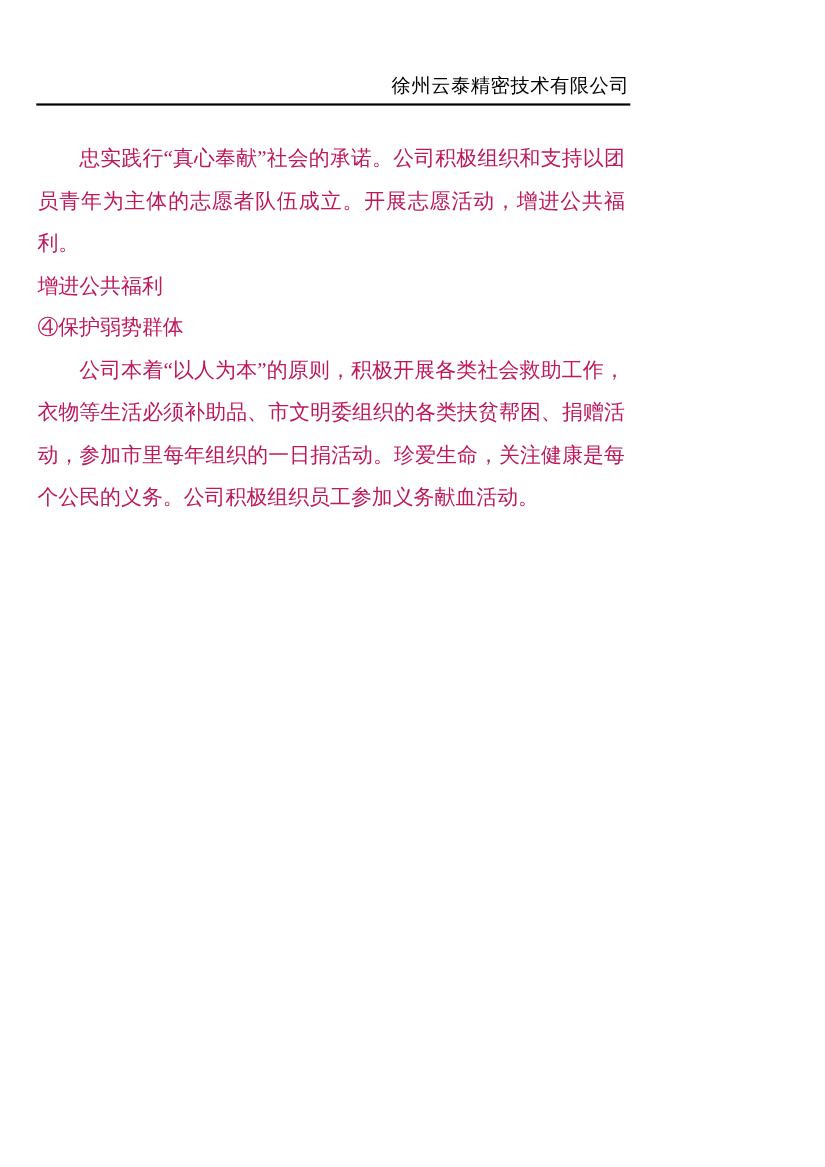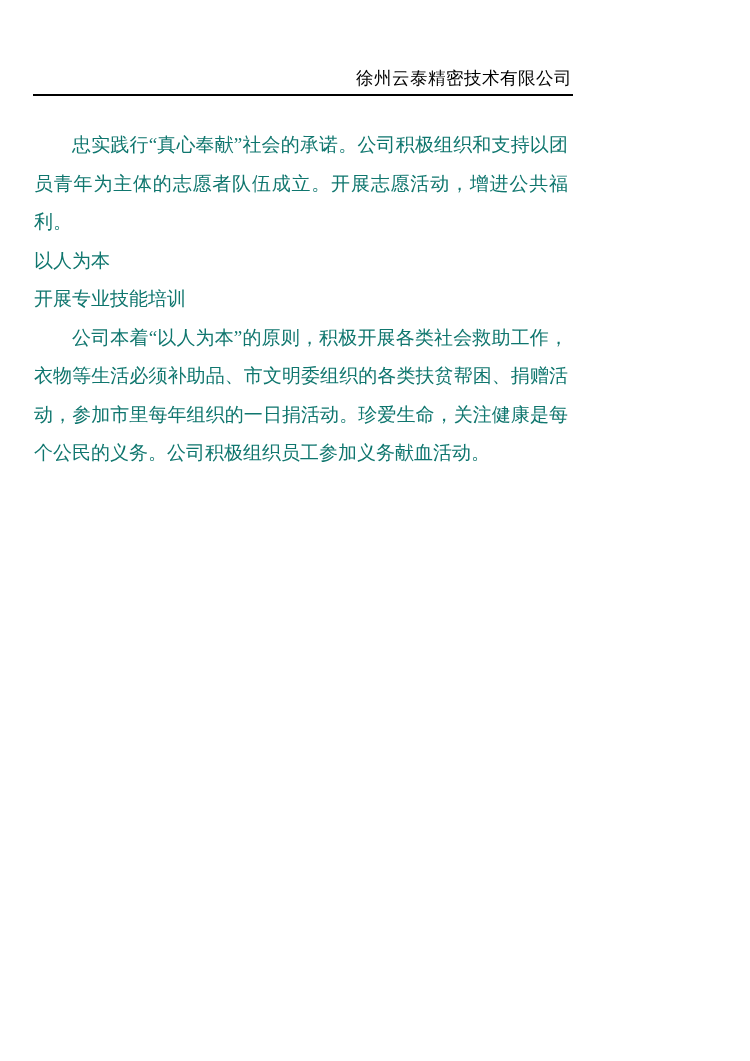--- a/index.html
+++ b/index.html
@@ -30,21 +30,21 @@
       margin: 4px 23px 0 33px;
       border: none;
       border-top: 2.5px solid #000000;
       height: 0;
     }
     .content {
       margin: 30px 28px 0 34px;
       font-size: 19px;
       line-height: 38.5px;
       text-align: justify;
-      color: #0f766e;
+      color: #be185d;
     }
     .content p {
       margin: 0;
       padding: 0;
     }
     .para {
       text-indent: 2em;
     }
     .heading {
       text-indent: 0;
@@ -56,18 +56,18 @@
 <div class="page">
 
   <div class="header">
     <span>徐州云泰精密技术有限公司</span>
   </div>
 
   <hr class="header-rule">
 
   <div class="content">
     <p class="para">忠实践行“真心奉献”社会的承诺。公司积极组织和支持以团员青年为主体的志愿者队伍成立。开展志愿活动，增进公共福利。</p>
-    <p class="heading">以人为本</p>
-    <p class="heading">开展专业技能培训</p>
+    <p class="heading">增进公共福利</p>
+    <p class="heading">④保护弱势群体</p>
     <p class="para">公司本着“以人为本”的原则，积极开展各类社会救助工作，衣物等生活必须补助品、市文明委组织的各类扶贫帮困、捐赠活动，参加市里每年组织的一日捐活动。珍爱生命，关注健康是每个公民的义务。公司积极组织员工参加义务献血活动。</p>
   </div>
 
 </div>
 
 </body></html>

